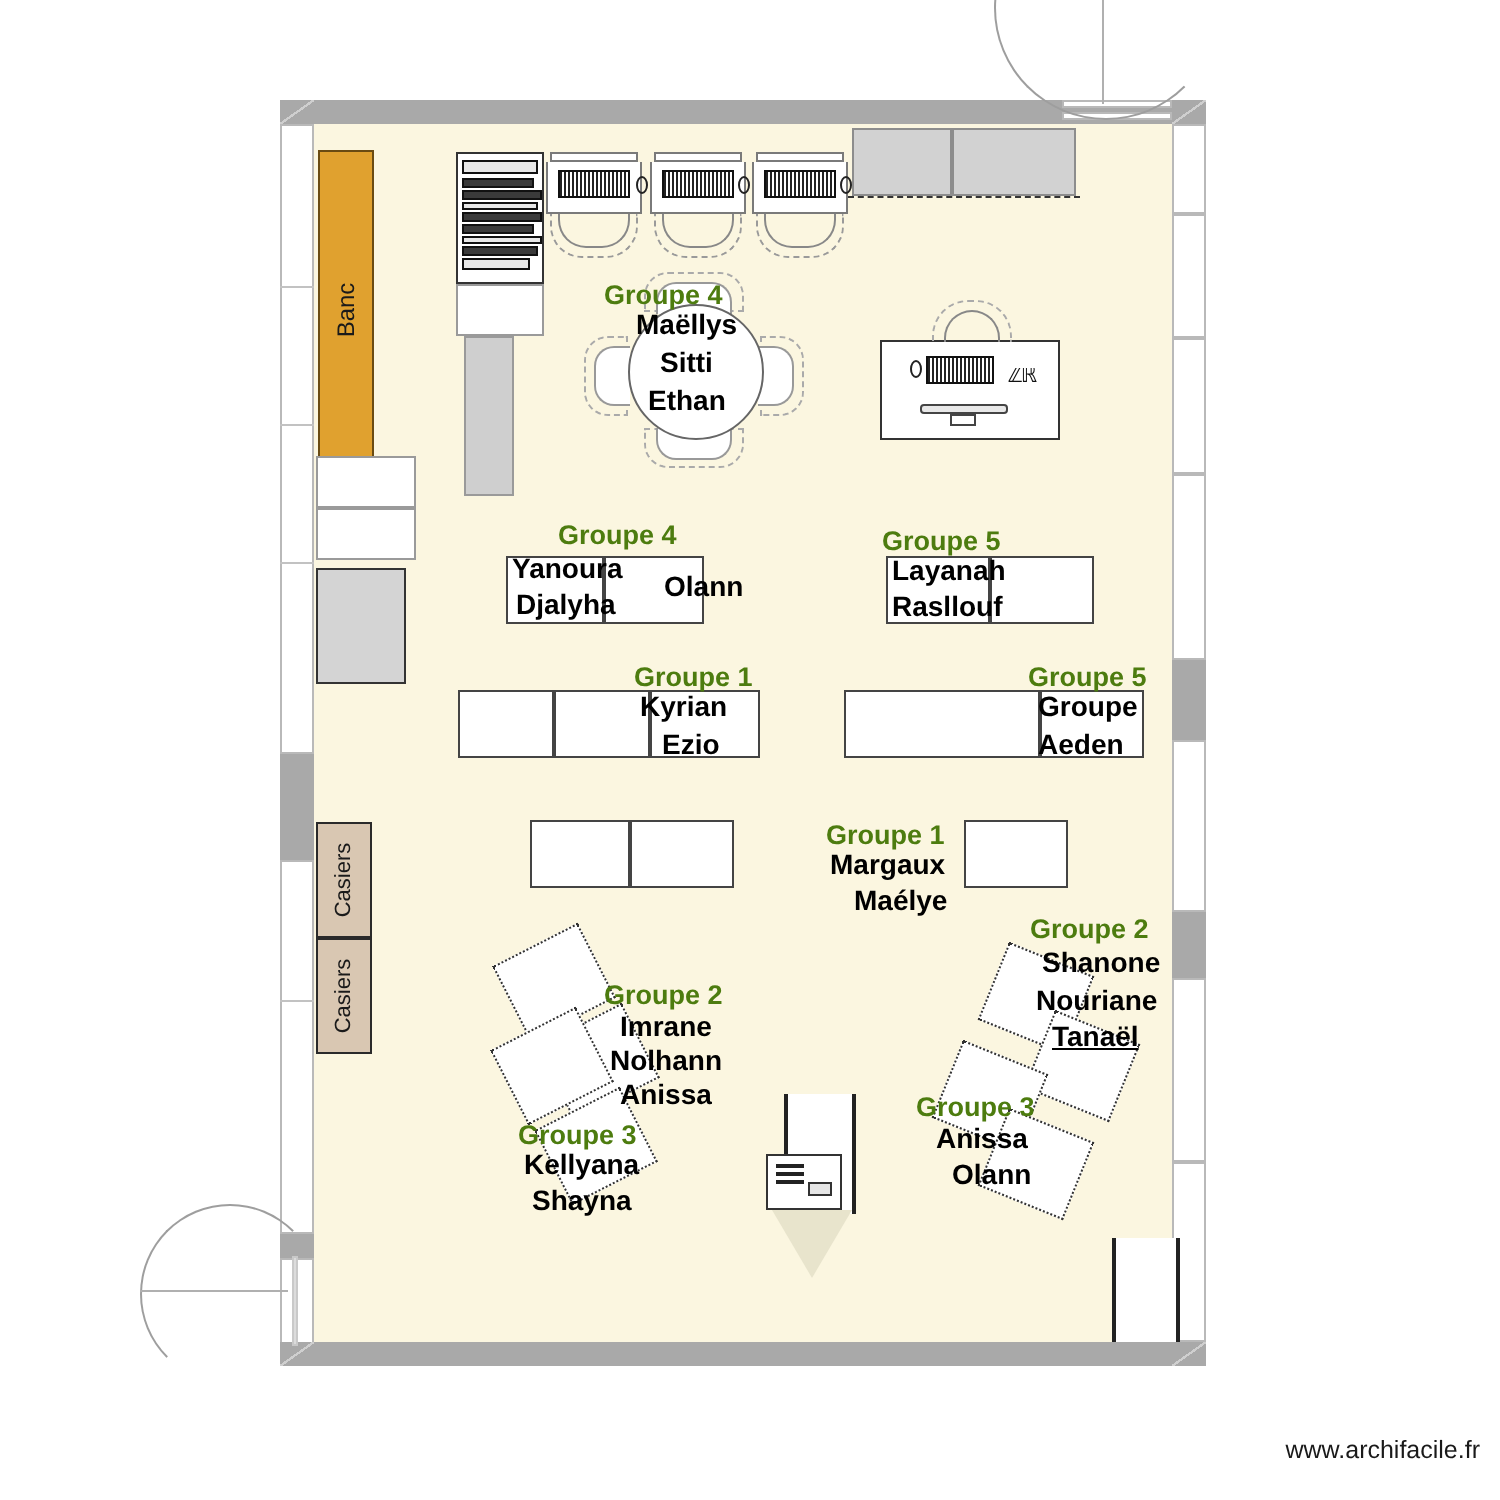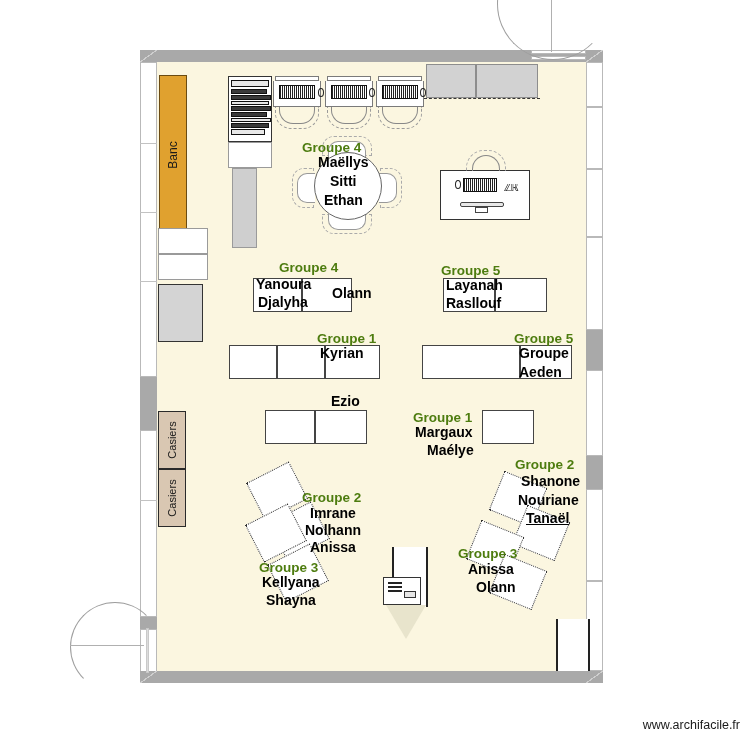--- a/index.html
+++ b/index.html
@@ -372,21 +372,21 @@
   <div class="table-cell" style="left:495px; top:278px; width:52px; height:34px;"></div>
   <div class="grp" style="left:441px; top:263px;">Groupe 5</div>
   <div class="nm" style="left:446px; top:277px;">Layanah</div>
   <div class="nm" style="left:446px; top:295px;">Rasllouf</div>
 
   <div class="table-cell" style="left:229px; top:345px; width:48px; height:34px;"></div>
   <div class="table-cell" style="left:277px; top:345px; width:48px; height:34px;"></div>
   <div class="table-cell" style="left:325px; top:345px; width:55px; height:34px;"></div>
   <div class="grp" style="left:317px; top:331px;">Groupe 1</div>
   <div class="nm" style="left:320px; top:345px;">Kyrian</div>
-  <div class="nm" style="left:331px; top:364px;margin-top:29px;">Ezio</div>
+  <div class="nm" style="left:331px; top:364px;">Ezio</div>
 
   <div class="table-cell" style="left:422px; top:345px; width:98px; height:34px;"></div>
   <div class="table-cell" style="left:520px; top:345px; width:52px; height:34px;"></div>
   <div class="grp" style="left:514px; top:331px;">Groupe 5</div>
   <div class="nm" style="left:519px; top:345px;">Groupe</div>
   <div class="nm" style="left:519px; top:364px;">Aeden</div>
 
   <div class="table-cell" style="left:265px; top:410px; width:50px; height:34px;"></div>
   <div class="table-cell" style="left:315px; top:410px; width:52px; height:34px;"></div>
 

